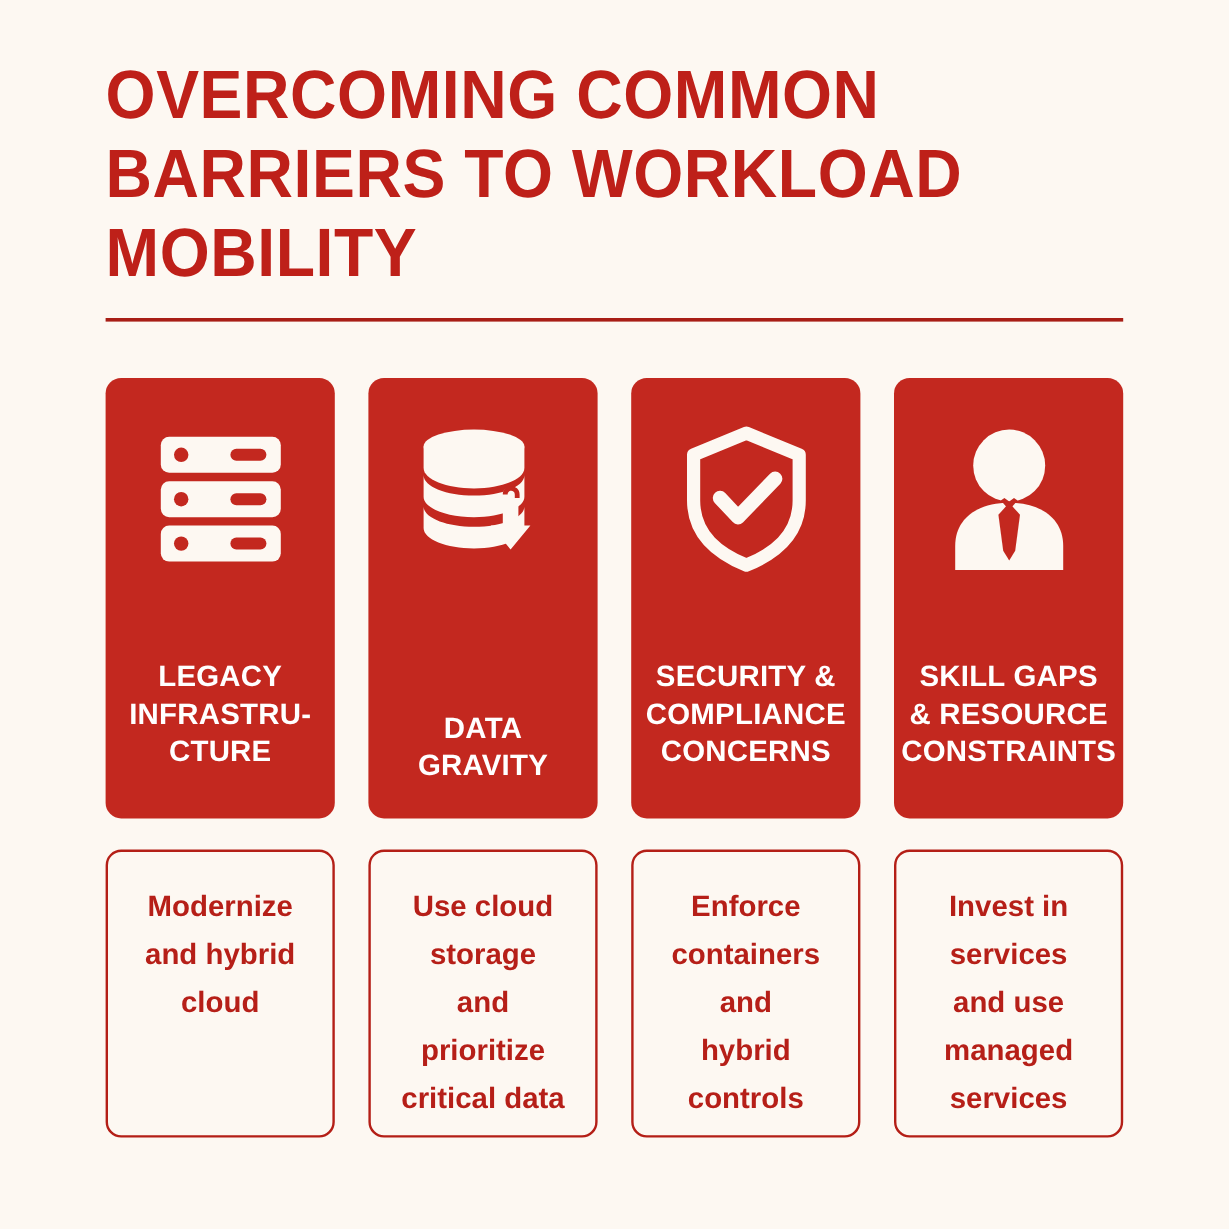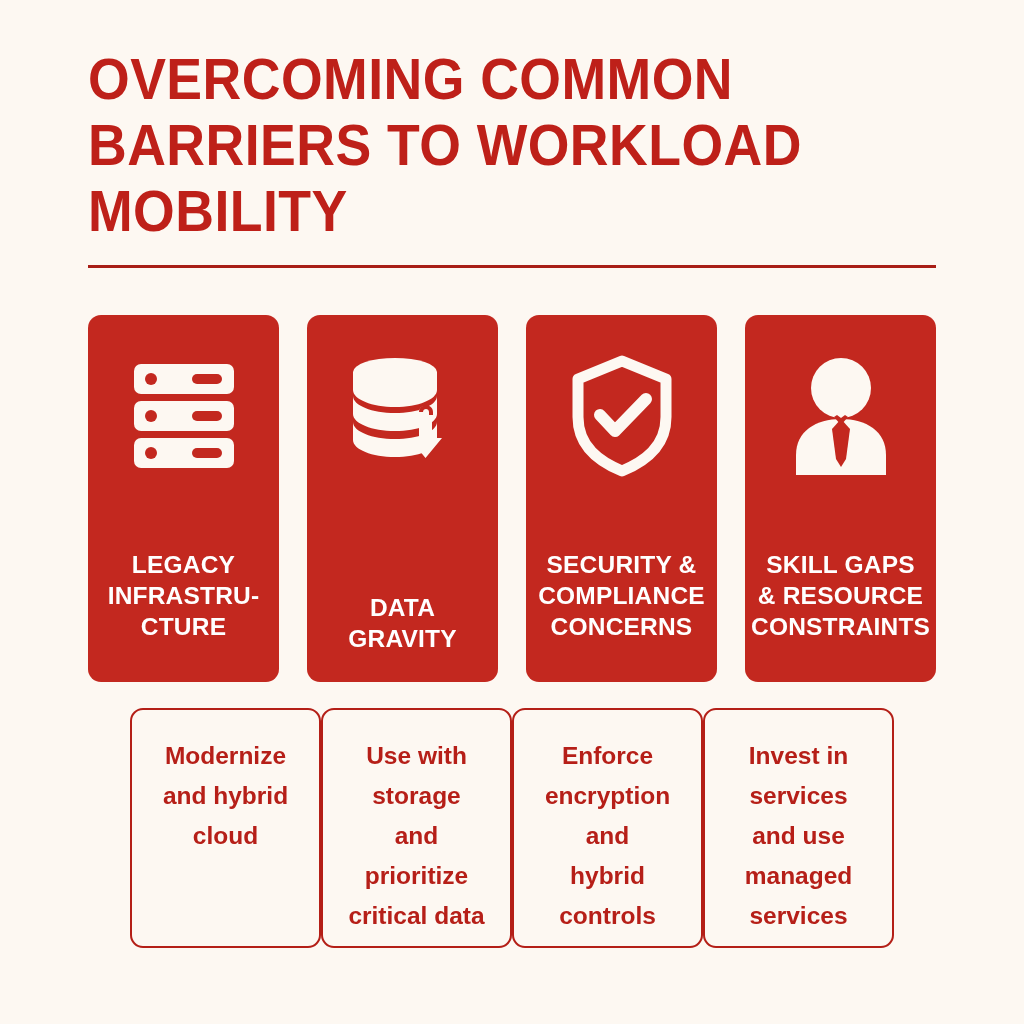--- a/index.html
+++ b/index.html
@@ -101,21 +101,21 @@
   .card-title.three-line { bottom:40px; }
 
   
   .solution-row {
     position:absolute;
     left:88px;
     top:708px;
     width:848px;
     height:240px;
     display:flex;
-    justify-content:center;
+    justify-content:space-between;
   }
 
   .solution-box {
     width:191px;
     height:240px;
     border:2px solid #B41F17;
     border-radius:13px;
     background:transparent;
     display:flex;
     align-items:flex-start;
@@ -237,32 +237,32 @@
     <div class="solution-box">
       <div class="solution-text">
         <div>Modernize</div>
         <div>and hybrid</div>
         <div>cloud</div>
       </div>
     </div>
 
     <div class="solution-box">
       <div class="solution-text">
-        <div>Use with</div>
+        <div>Use cloud</div>
         <div>storage</div>
         <div>and</div>
         <div>prioritize</div>
         <div>critical data</div>
       </div>
     </div>
 
     <div class="solution-box">
       <div class="solution-text">
         <div>Enforce</div>
-        <div>encryption</div>
+        <div>containers</div>
         <div>and</div>
         <div>hybrid</div>
         <div>controls</div>
       </div>
     </div>
 
     <div class="solution-box">
       <div class="solution-text">
         <div>Invest in</div>
         <div>services</div>

